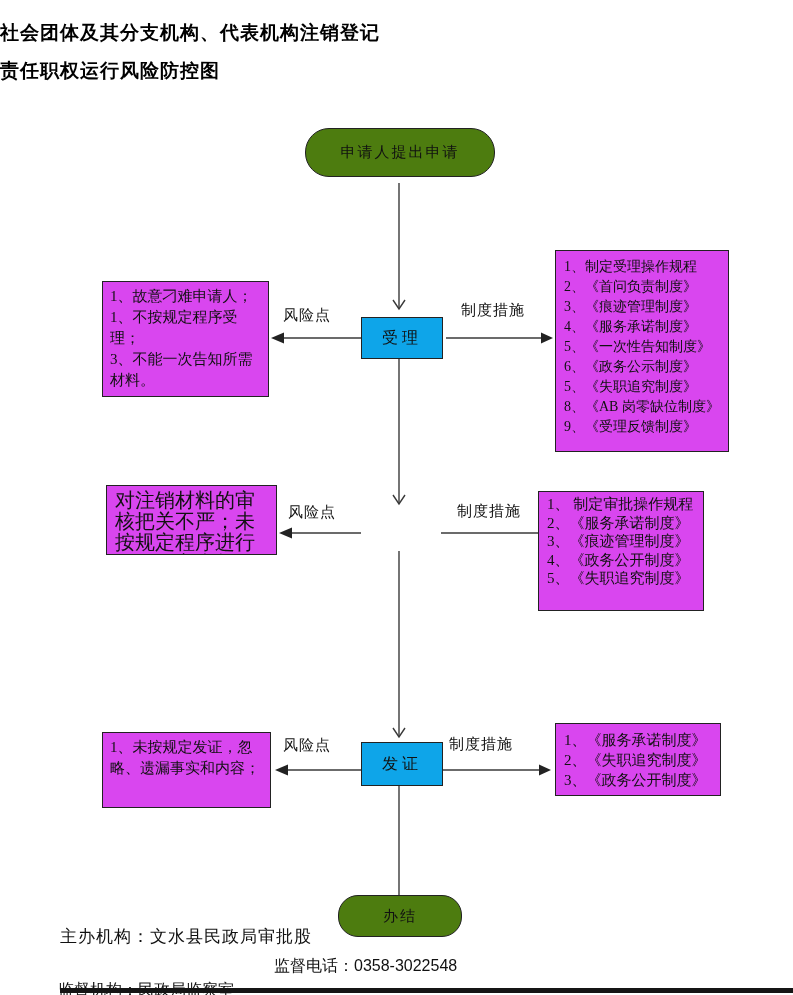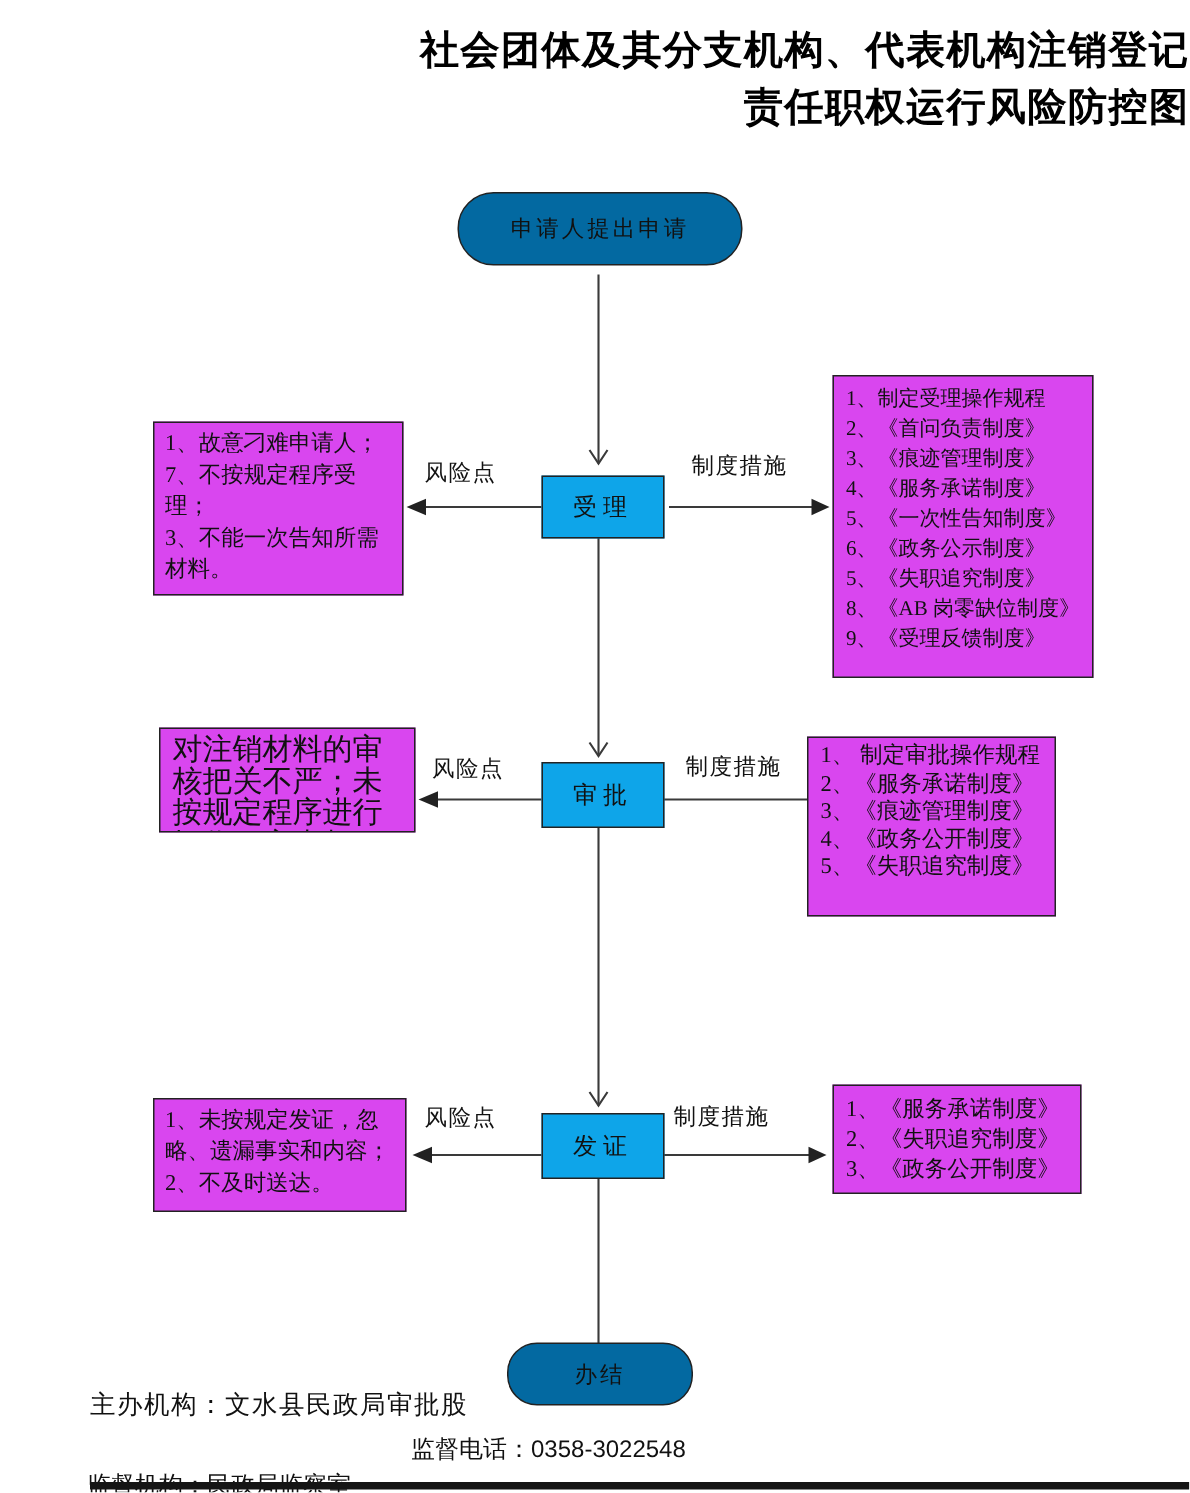--- a/index.html
+++ b/index.html
@@ -1,25 +1,25 @@
 <!DOCTYPE html>
 <html><head>
 <meta charset="utf-8">
 <style>
   html,body{margin:0;padding:0;background:#fff;}
   .page{position:relative;width:793px;height:995px;background:#ffffff;overflow:hidden;
         font-family:"Liberation Serif",serif;color:#111;}
   .abs{position:absolute;}
 
-  .title{left:0;top:14px;width:793px;text-align:right;font-weight:bold;
-         font-size:26px;line-height:38px;letter-spacing:1px;color:#000;
+  .title{left:0;top:14px;width:793px;text-align:left;font-weight:bold;
+         font-size:19px;line-height:38px;letter-spacing:1px;color:#000;
          font-family:"Liberation Sans",sans-serif;}
 
   .oval{border:1.5px solid #222;border-radius:24px;display:flex;align-items:center;
-        justify-content:center;font-size:15px;letter-spacing:2px;background:#0369a1;}
+        justify-content:center;font-size:15px;letter-spacing:2px;background:#4d7c0f;}
   .oval.start{left:305px;top:128px;width:188px;height:47px;}
   .oval.end{left:338px;top:895px;width:122px;height:40px;border-radius:20px;}
 
   .stage{width:80px;border:1.5px solid #222;display:flex;align-items:center;
          justify-content:center;font-size:16px;letter-spacing:4px;background:#0ea5e9;}
   .stage.s1{left:361px;top:317px;height:40px;}
   .stage.s2{left:361px;top:508px;height:42px;}
   .stage.s3{left:361px;top:742px;height:42px;}
 
   .txtbox{border:1.4px solid #222;background:#d946ef;box-sizing:border-box;
@@ -81,21 +81,21 @@
 
   <div class="abs title">
     <div>社会团体及其分支机构、代表机构注销登记</div>
     <div>责任职权运行风险防控图</div>
   </div>
 
   <div class="abs oval start">申请人提出申请</div>
 
   <div class="abs txtbox risk-box rb1">
       <div>1、故意刁难申请人；</div>
-      <div>7、不按规定程序受理；</div>
+      <div>1、不按规定程序受理；</div>
       <div>3、不能一次告知所需材料。</div>
     </div>
   <div class="abs conn-label lab-r1">风险点</div>
   <div class="abs stage s1">受理</div>
   <div class="abs conn-label lab-m1">制度措施</div>
   <div class="abs txtbox measure-box mb1">
       <div>1、制定受理操作规程</div>
       <div>2、《首问负责制度》</div>
       <div>3、《痕迹管理制度》</div>
       <div>4、《服务承诺制度》</div>
@@ -103,33 +103,31 @@
       <div>6、《政务公示制度》</div>
       <div>5、《失职追究制度》</div>
       <div>8、《AB 岗零缺位制度》</div>
       <div>9、《受理反馈制度》</div>
     </div>
 
   <div class="abs txtbox risk-box rb2">
       <div>对注销材料的审核把关不严；未按规定程序进行操作；审查超时。</div>
     </div>
   <div class="abs conn-label lab-r2">风险点</div>
-  <div class="abs stage s2">审批</div>
   <div class="abs conn-label lab-m2">制度措施</div>
   <div class="abs txtbox measure-box mb2">
       <div>1、 制定审批操作规程</div>
       <div>2、《服务承诺制度》</div>
       <div>3、《痕迹管理制度》</div>
       <div>4、《政务公开制度》</div>
       <div>5、《失职追究制度》</div>
     </div>
 
   <div class="abs txtbox risk-box rb3">
       <div>1、未按规定发证，忽略、遗漏事实和内容；</div>
-      <div>2、不及时送达。</div>
     </div>
   <div class="abs conn-label lab-r3">风险点</div>
   <div class="abs stage s3">发证</div>
   <div class="abs conn-label lab-m3">制度措施</div>
   <div class="abs txtbox measure-box mb3">
       <div>1、《服务承诺制度》</div>
       <div>2、《失职追究制度》</div>
       <div>3、《政务公开制度》</div>
     </div>
 

